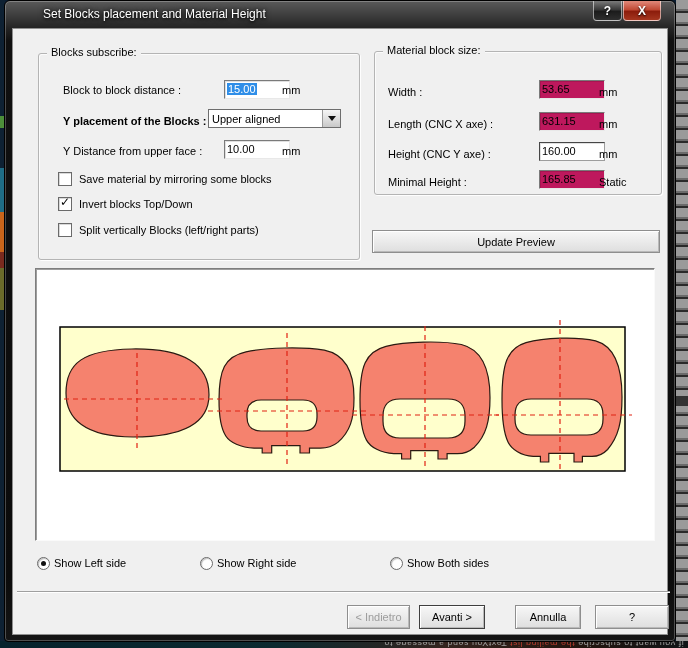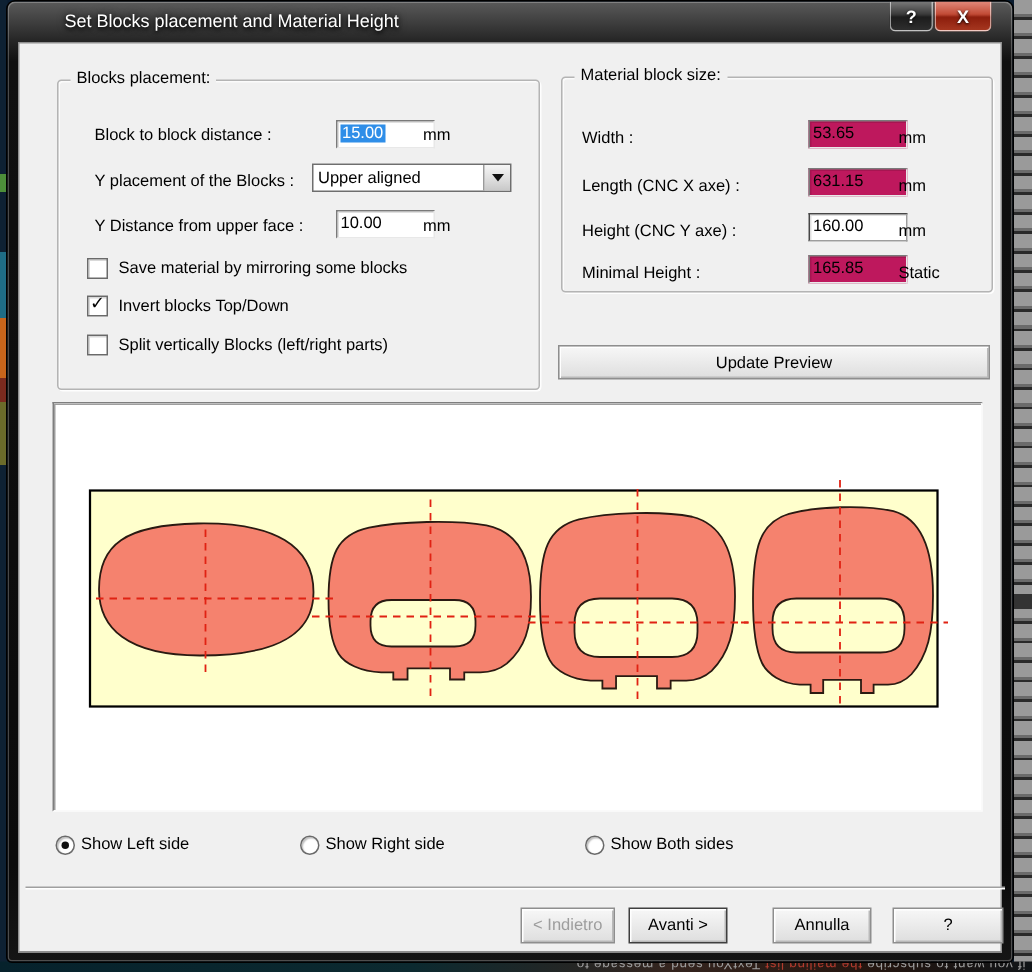--- a/index.html
+++ b/index.html
@@ -123,27 +123,27 @@
       <span class="title-text">Set Blocks placement and Material Height</span>
       <div class="caption-buttons">
         <div class="cap-btn cap-help">?</div>
         <div class="cap-btn cap-close">X</div>
       </div>
     </div>
 
     <div class="client">
 
       <div class="groupbox gb-left">
-        <span class="gb-title">Blocks placement:</span>
+        <span class="gb-title">Blocks subscribe:</span>
 
         <span class="lbl" style="left:24px;top:30px;">Block to block distance :</span>
         <div class="field" style="left:169px;top:26px;"><span class="sel">15.00</span></div>
         <span class="unit" style="left:243px;top:30px;">mm</span>
 
-        <span class="lbl" style="left:24px;top:61px;">Y placement of the Blocks :</span>
+        <span class="lbl" style="left:24px;top:61px;font-weight:bold;">Y placement of the Blocks :</span>
         <div class="combo">
           <span class="combo-text">Upper aligned</span>
           <span class="combo-btn">
               <span class="combo-arrow"></span>
             </span>
         </div>
 
         <span class="lbl" style="left:24px;top:91px;">Y Distance from upper face :</span>
         <div class="field" style="left:169px;top:86px;"><span>10.00</span></div>
         <span class="unit" style="left:243px;top:91px;">mm</span>

